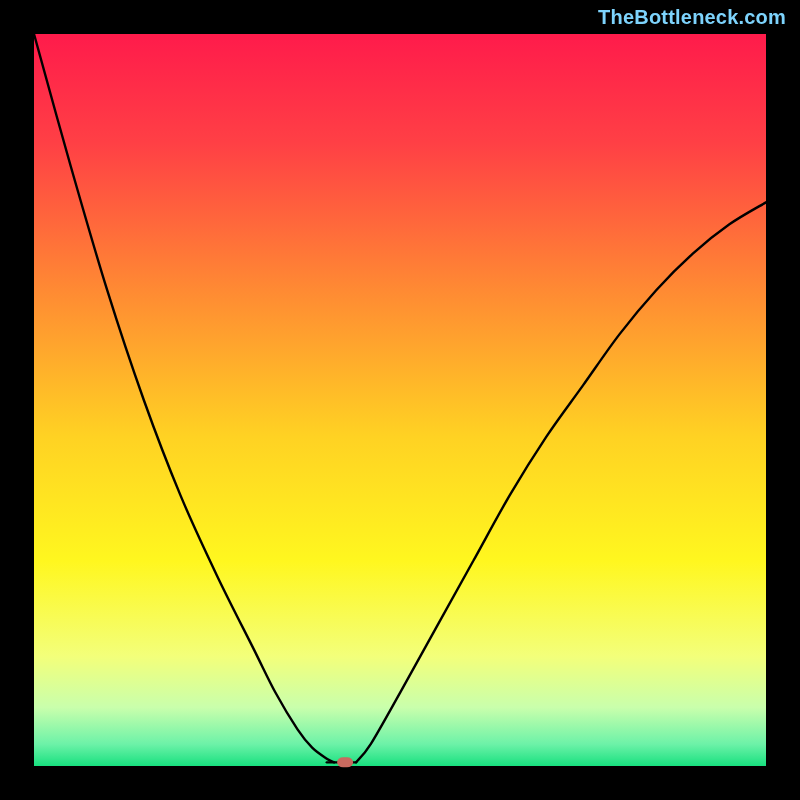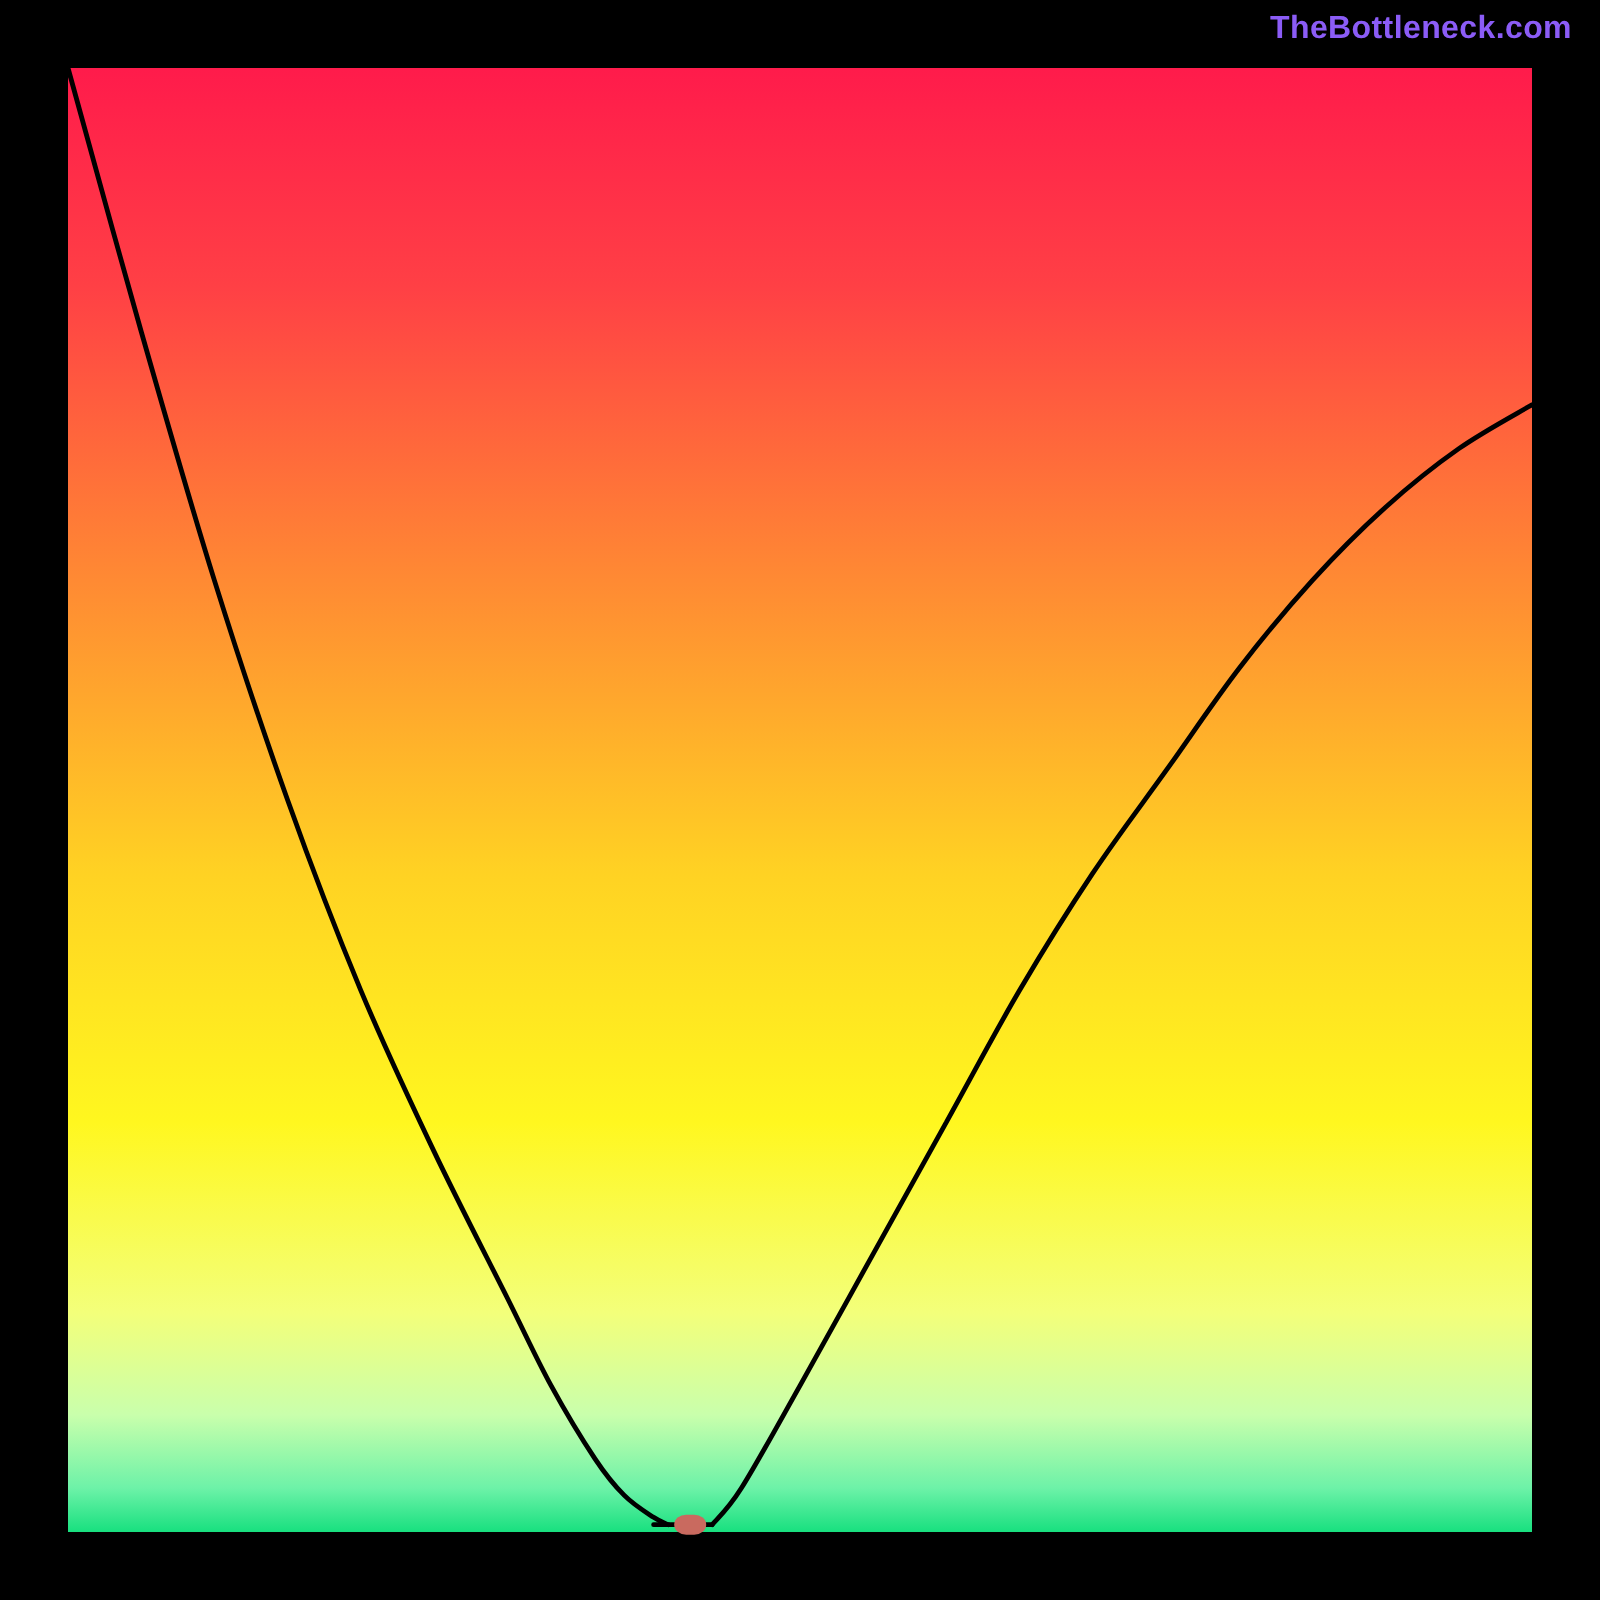--- a/index.html
+++ b/index.html
@@ -14,23 +14,23 @@
   .frame {
     position: relative;
     width: 800px;
     height: 800px;
     background: #000;
   }
   .watermark {
     position: absolute;
     top: 6px;
     right: 14px;
-    font-size: 16px;
+    font-size: 20px;
     font-weight: 600;
-    color: #8b5cf6;
+    color: #7dd3fc;
     letter-spacing: 0.2px;
     z-index: 10;
     user-select: none;
   }
   svg {
     display: block;
   }
 </style>
 </head>
 <body>

